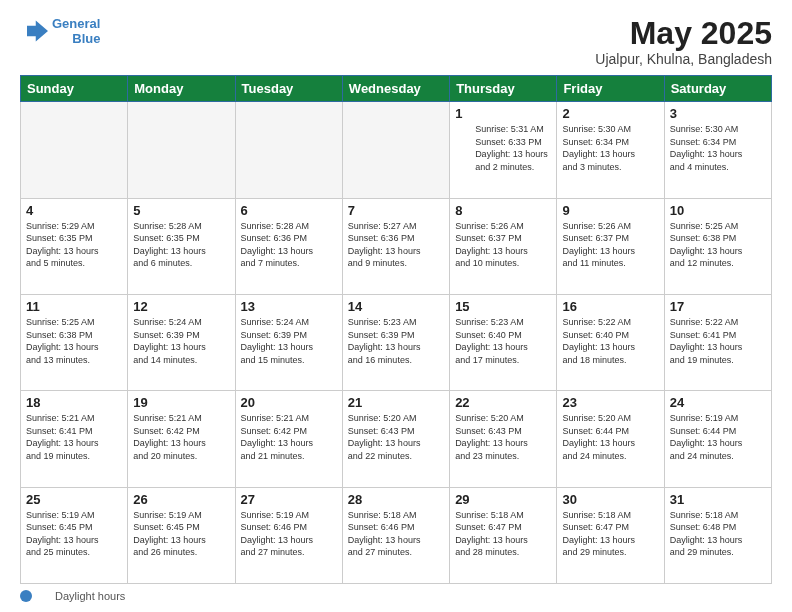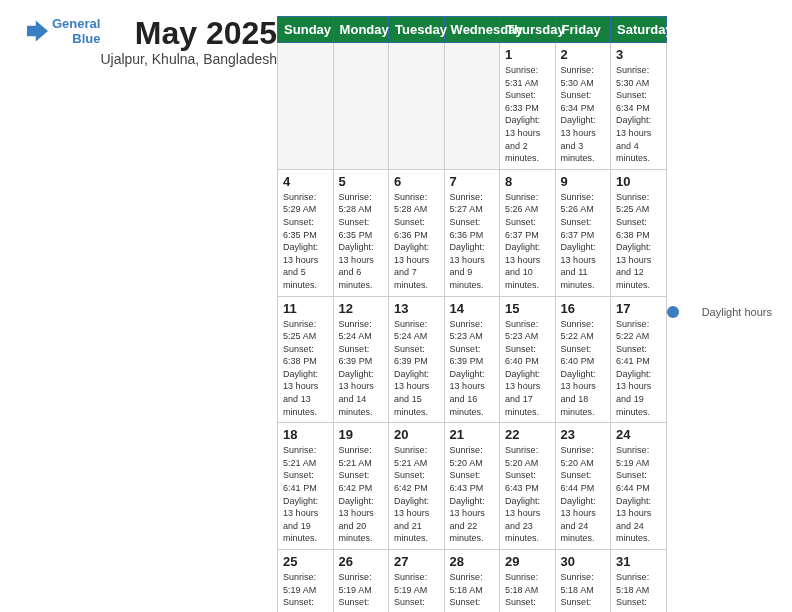--- a/index.html
+++ b/index.html
@@ -8,20 +8,21 @@
       background: #fff;
       width: 792px;
       height: 612px;
       overflow: hidden;
     }
     .page {
       width: 792px;
       height: 612px;
       padding: 16px 20px 10px 20px;
       display: flex;
+      flex-direction: column;
     }
     .header {
       display: flex;
       justify-content: space-between;
       align-items: flex-start;
       margin-bottom: 8px;
     }
     .logo {
       display: flex;
       align-items: center;
@@ -134,21 +135,21 @@
       </tr>
     </thead>
     <tbody id="calendar-body">
     <tr>
           <td class="empty"></td>
           <td class="empty"></td>
           <td class="empty"></td>
           <td class="empty"></td>
           <td>
             <span class="day-num">1</span>
-            <div class="day-info" style="white-space: pre-line;">Sunrise: 5:31 AM
+            <div class="day-info" style="white-space: pre-line; margin-left: 20px;">Sunrise: 5:31 AM
 Sunset: 6:33 PM
 Daylight: 13 hours
 and 2 minutes.</div>
           </td>
           <td>
             <span class="day-num">2</span>
             <div class="day-info" style="white-space: pre-line;">Sunrise: 5:30 AM
 Sunset: 6:34 PM
 Daylight: 13 hours
 and 3 minutes.</div>

